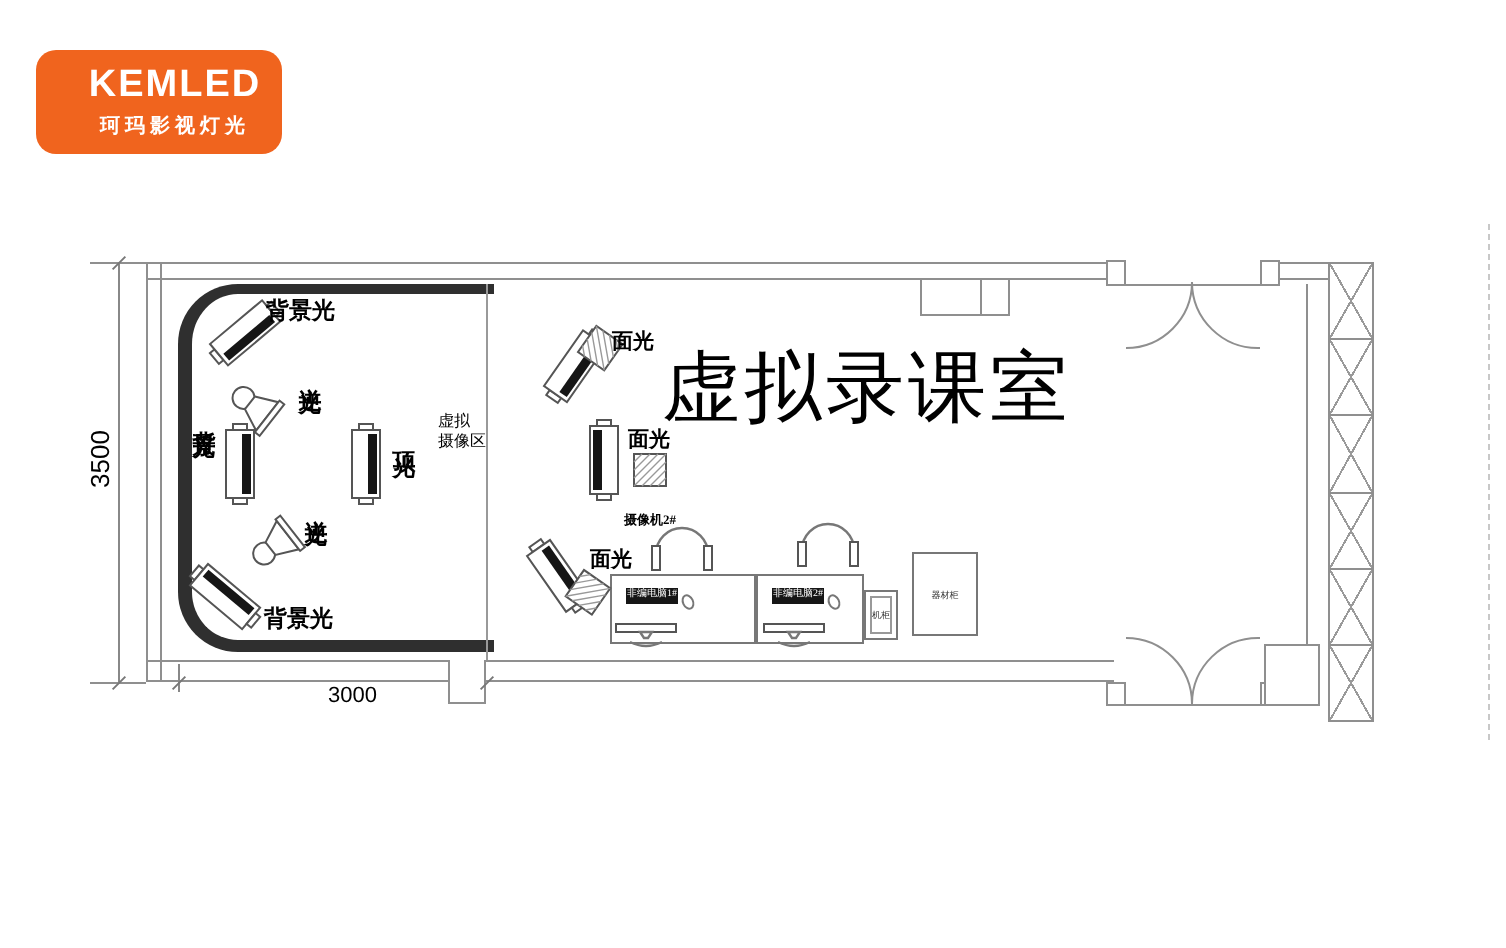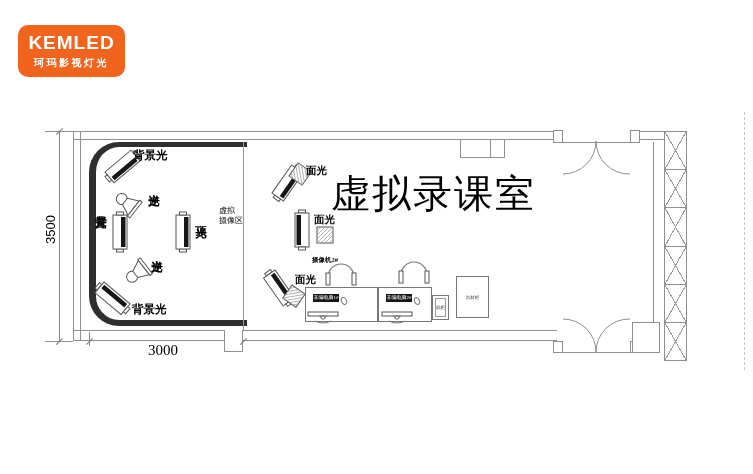--- a/index.html
+++ b/index.html
@@ -24,21 +24,21 @@
   .xcell:last-child{border-bottom:0;}
   
   .furn{position:absolute;box-sizing:border-box;border:1px solid #777;background:#fff;}
   .chip{position:absolute;background:#161616;color:#fff;font-size:5px;line-height:8px;
         text-align:center;overflow:hidden;}
   .tinytxt{position:absolute;font-size:4.5px;color:#333;text-align:center;line-height:5px;}
   .tick{position:absolute;width:9px;height:1px;background:#777;transform:rotate(-45deg);}
   
   .logo{position:absolute;left:18px;top:25px;width:107px;height:52px;background:#F0641E;
         border-radius:10px;color:#fff;text-align:center;
-        font-family:"Liberation Sans","DejaVu Sans",sans-serif;}
+        font-family:"Liberation Sans","DejaVu Sans",sans-serif;padding-left:16px;}
   .logo .brand{font-size:19px;font-weight:bold;letter-spacing:1px;margin-top:7px;}
   .logo .sub{font-size:10px;font-weight:bold;letter-spacing:2.5px;margin-top:2px;}
   .footer{position:absolute;left:573px;top:425px;font-size:17px;font-weight:bold;
         color:#FF7A1E;letter-spacing:1px;
         font-family:"Liberation Sans","DejaVu Sans",sans-serif;}
   .title{position:absolute;left:331px;top:167px;font-size:39px;letter-spacing:2px;color:#000;}
   svg .pl{fill:#fff;stroke:#555;stroke-width:1;}
   svg .plb{fill:#161616;stroke:none;}
   svg .thin{fill:none;stroke:#8f8f8f;stroke-width:1;}
   svg .fx{fill:none;stroke:#777;stroke-width:1.2;}
@@ -86,21 +86,21 @@
 
   <div class="w" style="left:59px;top:131px;width:0;height:210px;border-left:1px solid #888;"></div>
   <div class="w" style="left:45px;top:131px;width:28px;height:0;border-top-width:1px;"></div>
   <div class="w" style="left:45px;top:341px;width:28px;height:0;border-top-width:1px;"></div>
   <div class="w" style="left:89px;top:332px;width:0;height:14px;border-left:1px solid #888;"></div>
   <div class="tick" style="left:55px;top:131px;"></div>
   <div class="tick" style="left:55px;top:341px;"></div>
   <div class="tick" style="left:85px;top:341px;"></div>
   <div class="tick" style="left:239px;top:341px;"></div>
   <div class="lbl" style="left:30px;top:222px;width:40px;font-size:13px;text-align:center;transform:rotate(-90deg);font-family:'Liberation Sans','DejaVu Sans',sans-serif;">3500</div>
-  <div class="lbl" style="left:148px;top:342px;font-size:15px;font-family:Liberation Serif, serif;">3000</div>
+  <div class="lbl" style="left:164px;top:342px;font-size:11px;font-family:Liberation Sans, sans-serif;">3000</div>
 
   <div class="furn" style="left:305px;top:287px;width:73px;height:35px;"></div>
   <div class="furn" style="left:378px;top:287px;width:54px;height:35px;"></div>
   <div class="furn" style="left:432px;top:295px;width:17px;height:25px;">
     <div style="position:absolute;inset:2px;border:1px solid #999;"></div>
     <div class="tinytxt" style="left:0;right:0;top:9px;">机柜</div>
   </div>
   <div class="furn" style="left:456px;top:276px;width:33px;height:42px;">
     <div class="tinytxt" style="left:0;right:0;top:18px;">器材柜</div>
   </div>

